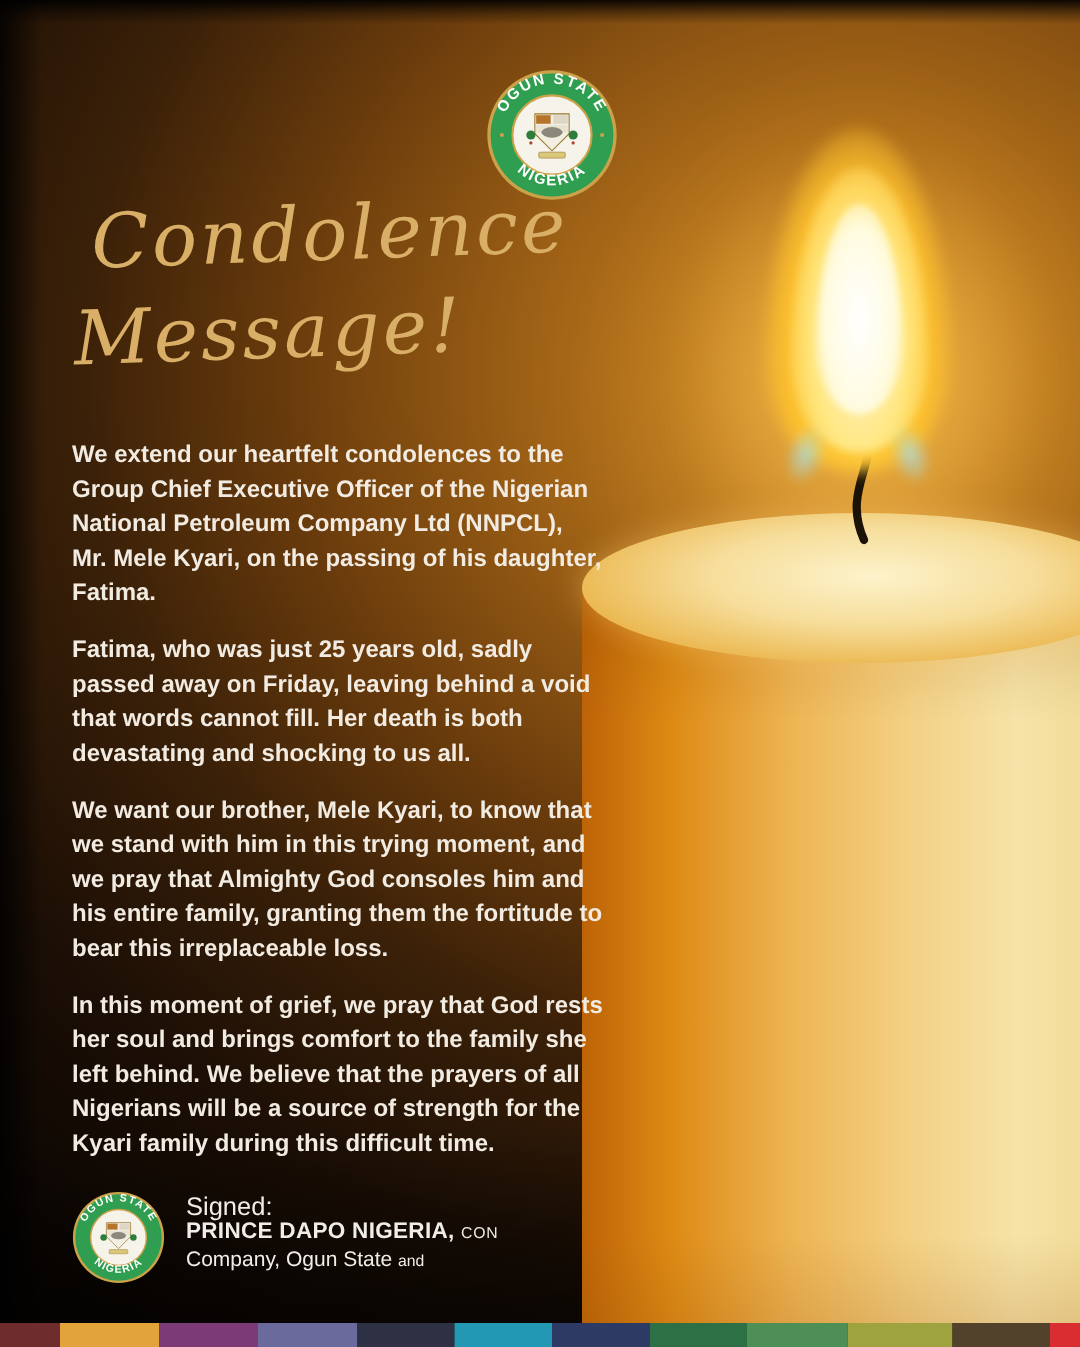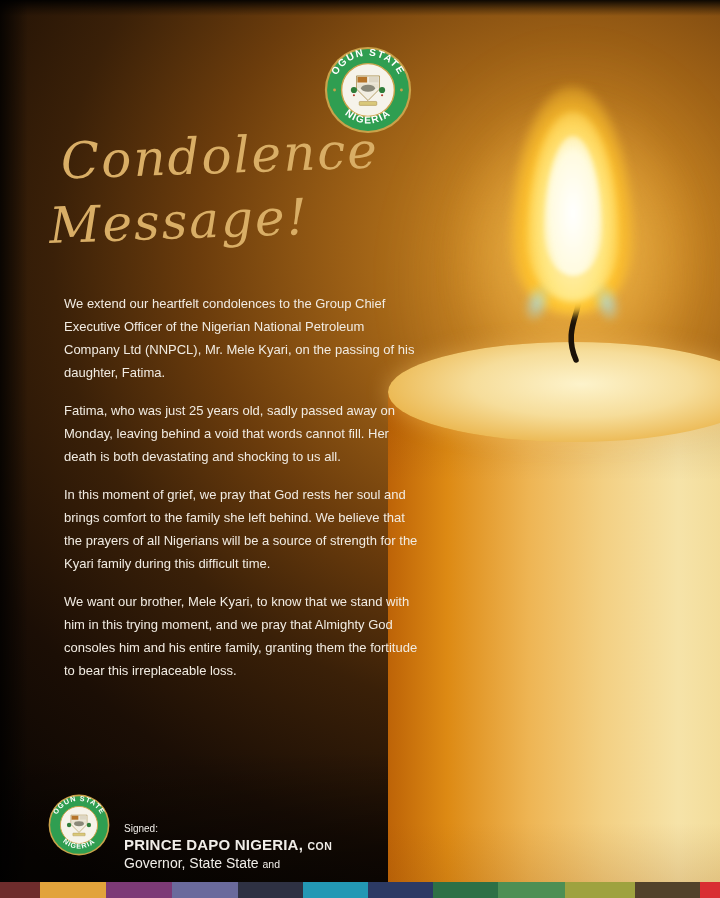--- a/index.html
+++ b/index.html
@@ -78,31 +78,31 @@
     font-size:11.5px;letter-spacing:1.5px;}
   .seal-dot{fill:var(--seal-gold,#caa24a);}
   
   .title{
     position:absolute;left:62px;top:124px;color:var(--title-gold,#d9ae66);
     font-family:"DejaVu Serif",serif;font-style:italic;font-weight:400;
     font-size:50px;line-height:64px;letter-spacing:2px;transform:rotate(-2deg);
   }
   .title .line2{margin-left:-14px;}
   
-  .message{position:absolute;left:64px;top:292px;width:354px;color:var(--body-text,#f1ebe2);
-    font-size:13px;line-height:23px;}
+  .message{position:absolute;left:48px;top:292px;width:354px;color:var(--body-text,#f1ebe2);
+    font-size:16px;line-height:23px;font-weight:bold;}
   .message p{margin:0 0 15px 0;}
   
   .signature{position:absolute;left:48px;top:794px;display:flex;align-items:flex-start;gap:14px;
     color:var(--signature-text,#f0ede8);}
   .seal-footer{width:62px;height:62px;flex:none;}
   .sig-text{padding-top:3px;}
-  .sig-signed{font-size:10px;line-height:15px;margin-top:24px;}
+  .sig-signed{font-size:17px;line-height:15px;}
   .sig-name{font-size:15px;font-weight:bold;line-height:17px;letter-spacing:.2px;}
-  .sig-honors{font-size:10.5px;font-weight:bold;letter-spacing:.5px;}
+  .sig-honors{font-size:10.5px;font-weight:normal;letter-spacing:.5px;}
   .sig-role1{font-size:14px;line-height:16px;}
   .sig-suffix{font-size:10.5px;}
   .sig-role2{font-size:11.5px;line-height:14px;}
   
   .footer-bar{position:absolute;left:0;bottom:0;width:720px;height:16px;display:flex;}
   .bar-seg{height:100%;flex:none;}
 </style>
 </head>
 <body>
 
@@ -151,23 +151,23 @@
     <text class="seal-text"><textPath href="#seal1-bot" startOffset="50%" text-anchor="middle">NIGERIA</textPath></text>
   </svg>
 
   <div class="title">
     <div class="line1">Condolence</div>
     <div class="line2">Message!</div>
   </div>
 
   <div class="message">
       <p>We extend our heartfelt condolences to the Group Chief Executive Officer of the Nigerian National Petroleum Company Ltd (NNPCL), Mr. Mele Kyari, on the passing of his daughter, Fatima.</p>
-      <p>Fatima, who was just 25 years old, sadly passed away on Monday, leaving behind a void that words cannot fill. Her death is both devastating and shocking to us all.</p>
+      <p>Fatima, who was just 25 years old, sadly passed away on Friday, leaving behind a void that words cannot fill. Her death is both devastating and shocking to us all.</p>
+      <p>We want our brother, Mele Kyari, to know that we stand with him in this trying moment, and we pray that Almighty God consoles him and his entire family, granting them the fortitude to bear this irreplaceable loss.</p>
       <p>In this moment of grief, we pray that God rests her soul and brings comfort to the family she left behind. We believe that the prayers of all Nigerians will be a source of strength for the Kyari family during this difficult time.</p>
-      <p>We want our brother, Mele Kyari, to know that we stand with him in this trying moment, and we pray that Almighty God consoles him and his entire family, granting them the fortitude to bear this irreplaceable loss.</p>
     </div>
 
   <div class="signature">
     <svg class="seal-footer" viewBox="0 0 100 100">
       <circle class="seal-outer" cx="50" cy="50" r="49"></circle>
       <circle class="seal-ring" cx="50" cy="50" r="46.5"></circle>
       <circle class="seal-inner" cx="50" cy="50" r="30"></circle>
       <path d="M37,34 h26 v15 l-13,13 l-13,-13 z" fill="#f2eee2" stroke="#9a7a30" stroke-width="0.8"></path>
       <rect x="38" y="35" width="11" height="6.5" fill="#b5742a"></rect>
       <rect x="51" y="35" width="11" height="6.5" fill="#ddd6c4"></rect>
@@ -177,21 +177,21 @@
       <circle cx="66" cy="50" r="3.5" fill="#2f7d3a"></circle>
       <rect x="40" y="63" width="20" height="4.5" rx="1" fill="#d9c87a" stroke="#9a7a30" stroke-width="0.5"></rect>
       <path id="seal2-top" d="M 11 50 A 39 39 0 0 1 89 50" fill="none"></path>
       <path id="seal2-bot" d="M 12 50 A 38 38 0 0 0 88 50" fill="none"></path>
       <text class="seal-text"><textPath href="#seal2-top" startOffset="50%" text-anchor="middle">OGUN STATE</textPath></text>
       <text class="seal-text"><textPath href="#seal2-bot" startOffset="50%" text-anchor="middle">NIGERIA</textPath></text>
     </svg>
     <div class="sig-text">
       <div class="sig-signed">Signed:</div>
       <div class="sig-name"><span>PRINCE DAPO NIGERIA,</span> <span class="sig-honors">CON</span></div>
-      <div class="sig-role1"><span>Governor, State State</span> <span class="sig-suffix">and</span></div>
+      <div class="sig-role1"><span>Company, Ogun State</span> <span class="sig-suffix">and</span></div>
     </div>
   </div>
 
   <div class="footer-bar">
       <div class="bar-seg" style="background: rgb(110, 44, 44); width: 40px;"></div>
       <div class="bar-seg" style="background: rgb(226, 163, 59); width: 66px;"></div>
       <div class="bar-seg" style="background: rgb(124, 58, 118); width: 66px;"></div>
       <div class="bar-seg" style="background: rgb(106, 106, 156); width: 66px;"></div>
       <div class="bar-seg" style="background: rgb(46, 49, 67); width: 65px;"></div>
       <div class="bar-seg" style="background: rgb(35, 152, 180); width: 65px;"></div>

